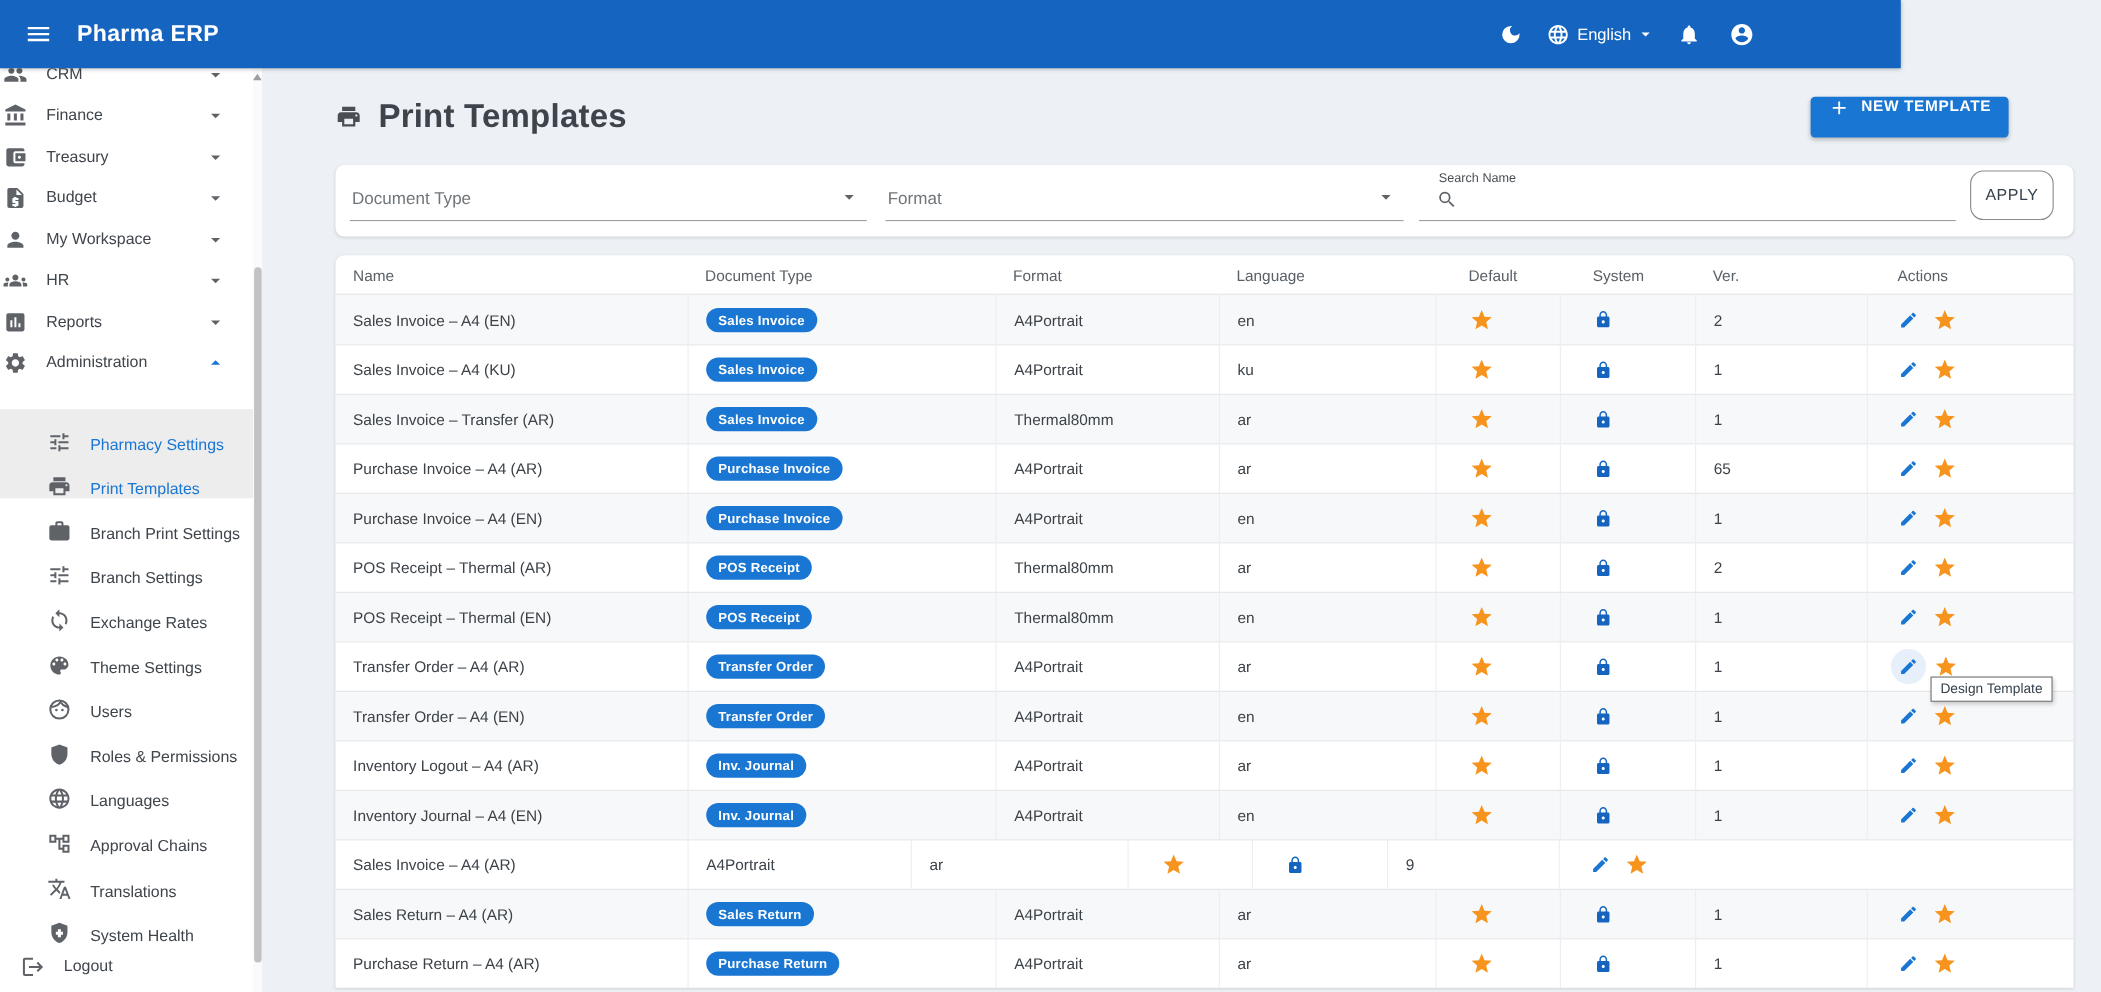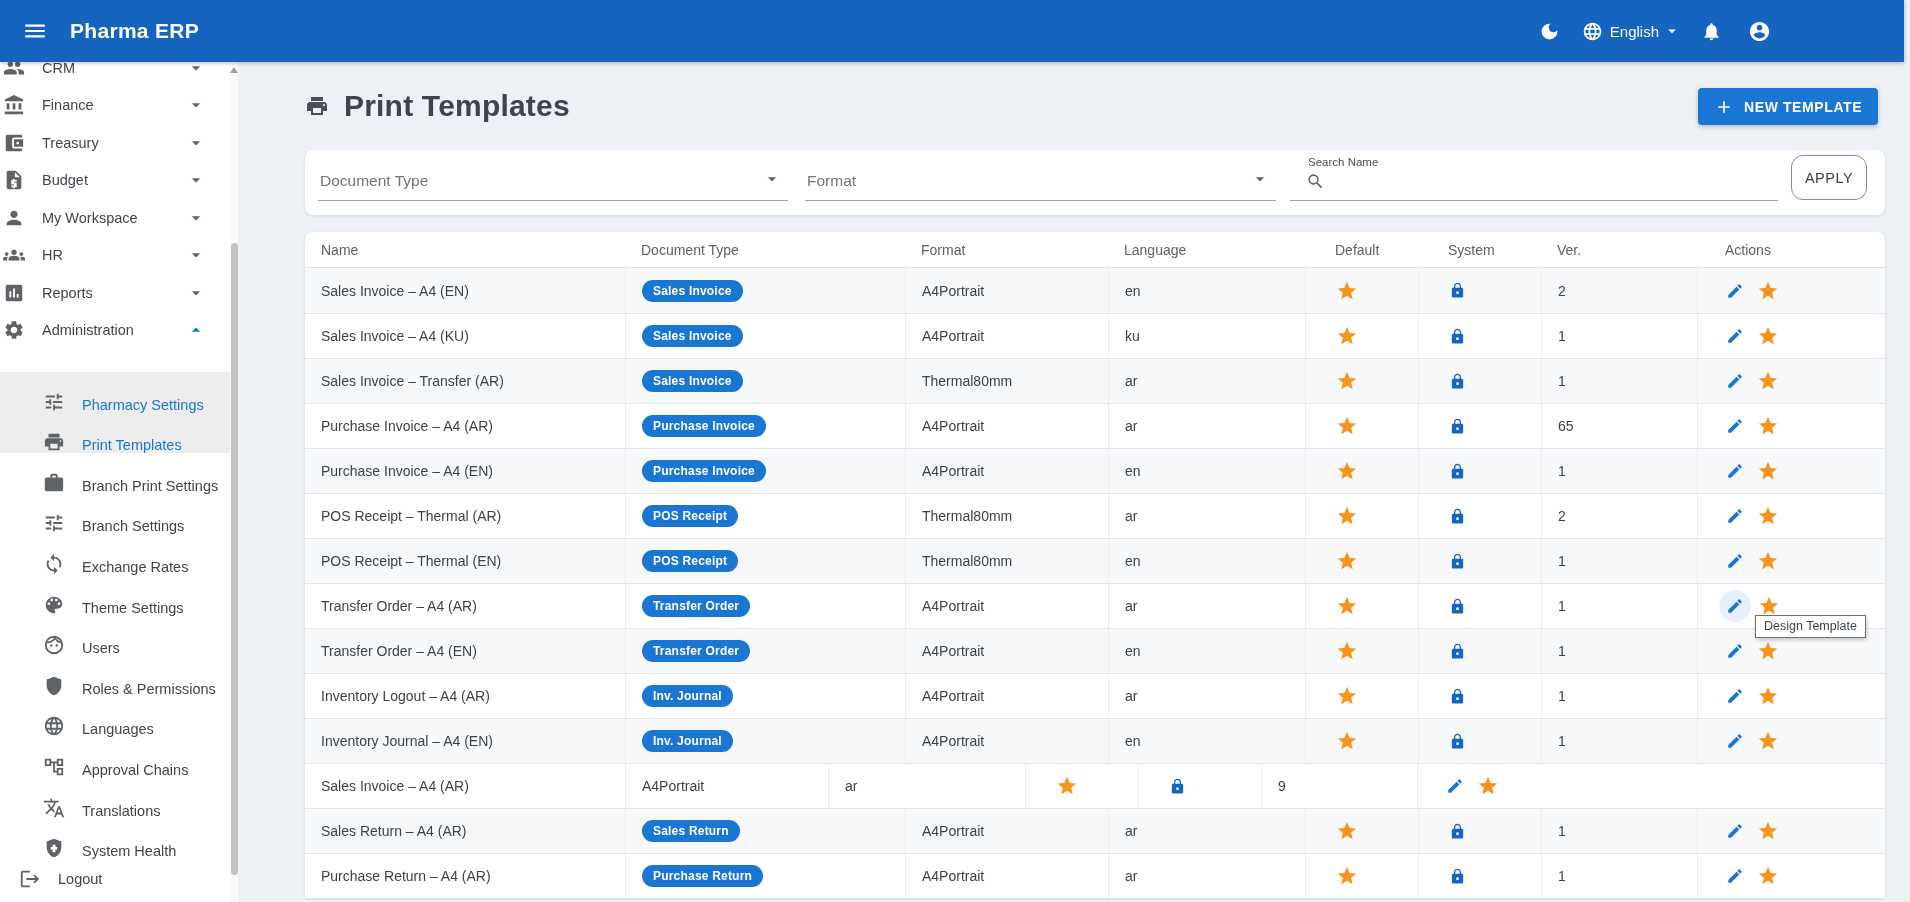--- a/index.html
+++ b/index.html
@@ -2,21 +2,21 @@
 <html style="--header-blue: #1565c0; --accent: #1976d2; --star: #f7941e; --lock: #1565c0;"><head>
 <meta charset="utf-8">
 <style>
   * { margin:0; padding:0; box-sizing:border-box; }
   html,body { width:1910px; height:902px; overflow:hidden; }
   body { font-family:"Liberation Sans", sans-serif; background:#edf0f5; position:relative; color:#3e444b; }
   .icon { display:inline-flex; align-items:center; justify-content:center; }
   .icon svg { display:block; }
 
   
-  .topbar { position:absolute; left:0; top:0; width:1904px; height:62px; background:var(--header-blue,#1565c0);
+  .topbar { position:absolute; left:0; top:0; width:1728px; height:62px; background:var(--header-blue,#1565c0);
             display:flex; align-items:center; box-shadow:0 1px 4px rgba(0,0,0,.28); z-index:30; }
   .topbar .menu-btn { margin-left:22px; color:#fff; cursor:pointer; }
   .topbar .app-title { margin-left:22px; color:#fff; font-size:21px; font-weight:700; letter-spacing:.3px; }
   .topbar .right { margin-left:auto; display:flex; align-items:center; padding-right:133px; color:#fff; }
   .topbar .right .moon { margin-right:22px; }
   .topbar .right .globe { margin-right:7px; }
   .topbar .lang-label { font-size:15px; margin-right:4px; }
   .topbar .lang-caret { margin-right:20px; }
   .topbar .bell { margin-right:26px; }
 
@@ -40,23 +40,23 @@
   .sb-track { position:absolute; right:0; top:0; width:8px; height:840px; background:#fafafa; }
   .sb-up { position:absolute; right:0; top:3px; width:8px; height:10px; display:flex; align-items:center; justify-content:center; }
   .sb-up::after { content:""; border-left:4px solid transparent; border-right:4px solid transparent; border-bottom:6px solid #9e9e9e; }
   .sb-thumb { position:absolute; right:0.5px; top:181px; width:7px; height:632px; background:#c2c2c2; border-radius:4px; }
 
   
   .main { position:absolute; left:238px; top:62px; right:0; bottom:0; background:#edf0f5; }
   .page-head { position:absolute; left:67px; top:22px; height:44px; display:flex; align-items:center; }
   .page-head .icon { color:#4a4f55; }
   .page-title { margin-left:15px; font-size:30px; color:#3e444c; letter-spacing:.2px; }
-  .btn-new { position:absolute; left:1460px; top:26px; height:37px; padding:0 16px; background:var(--accent,#1976d2);
+  .btn-new { position:absolute; left:1408px; top:26px; height:37px; padding:0 16px; background:var(--accent,#1976d2);
              color:#fff; border:none; border-radius:4px; font-size:14px; font-weight:700; letter-spacing:.6px;
-             display:flex; align-items:center; gap:10px; cursor:pointer; box-shadow:0 2px 4px rgba(0,0,0,.22);
+             display:flex; align-items:flex-start; gap:10px; cursor:pointer; box-shadow:0 2px 4px rgba(0,0,0,.22);
              font-family:"Liberation Sans", sans-serif; }
 
   
   .filter-card { position:absolute; left:67px; top:88px; width:1580px; height:65px; background:#fff; border-radius:8px;
                  box-shadow:0 1px 3px rgba(0,0,0,.12); }
   .f-select { position:absolute; height:51px; top:0; border-bottom:1px solid #9aa0a6; cursor:pointer; }
   .f-select .ph { position:absolute; left:2px; bottom:10px; font-size:15.5px; color:#70757a; }
   .f-select .caret { position:absolute; right:6px; bottom:11px; color:#5f6368; }
   .f-doctype { left:13px; width:470px; }
   .f-format { left:500px; width:471px; }

